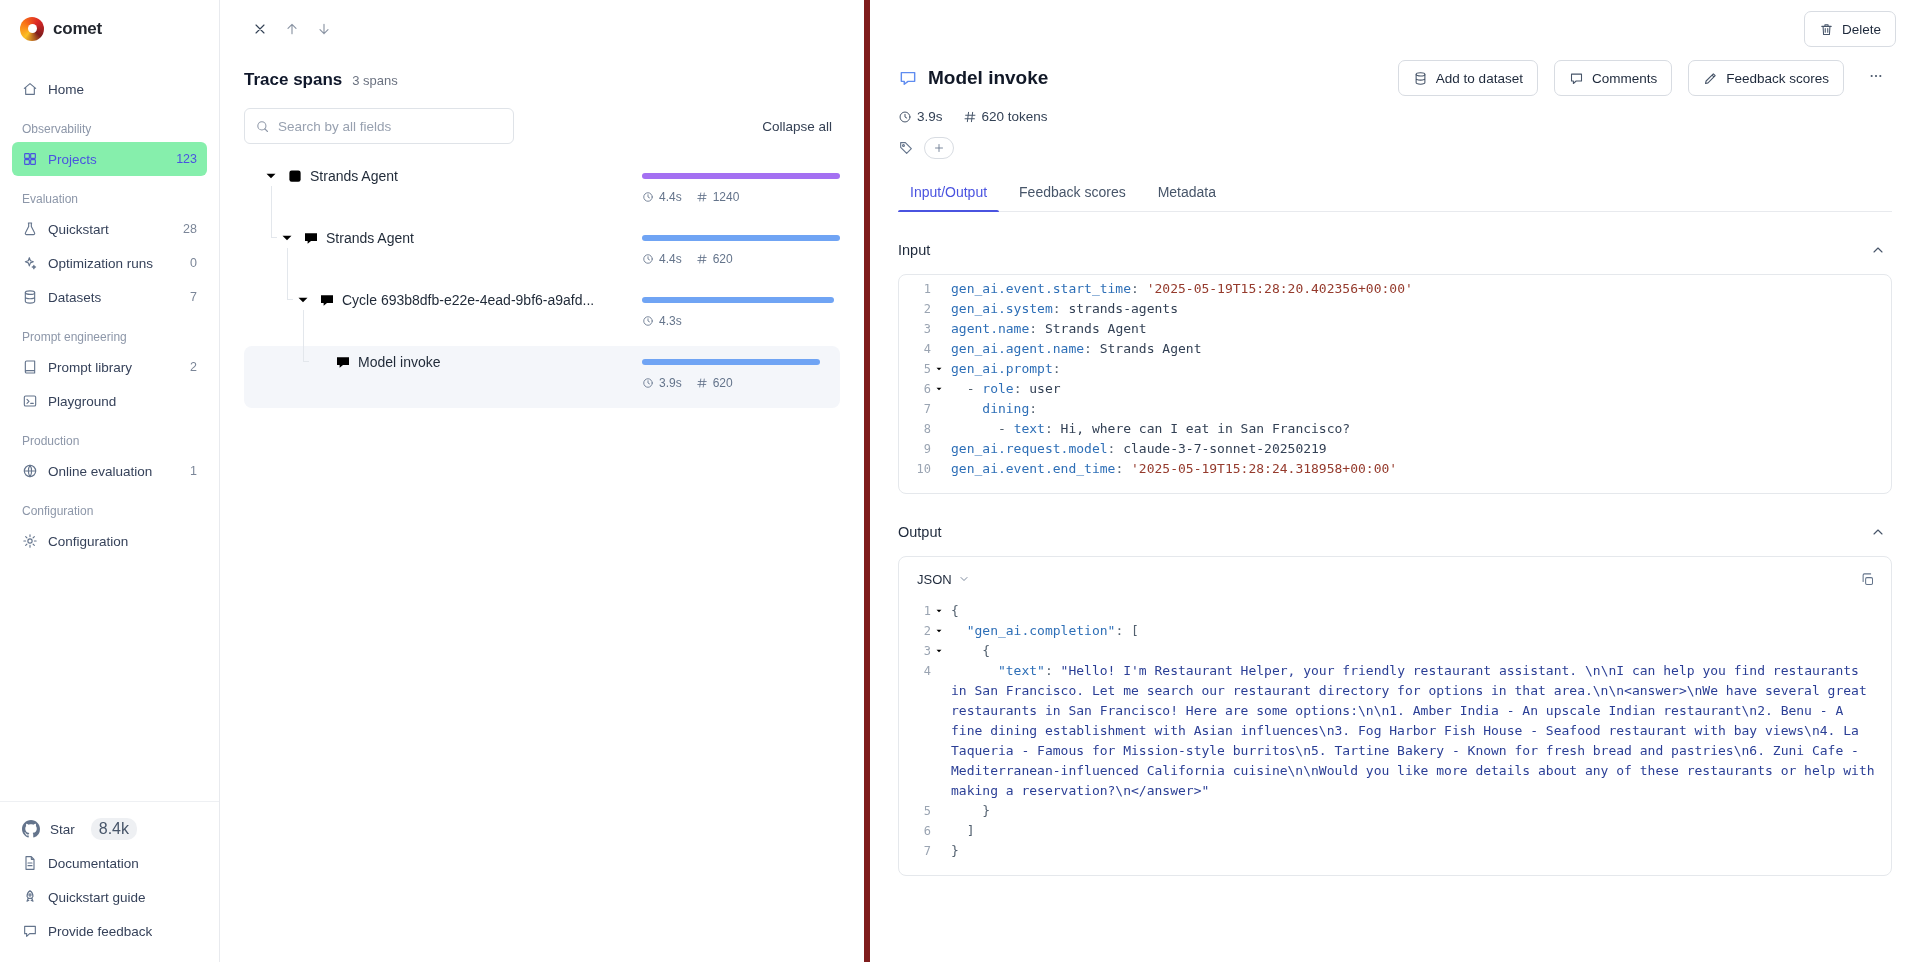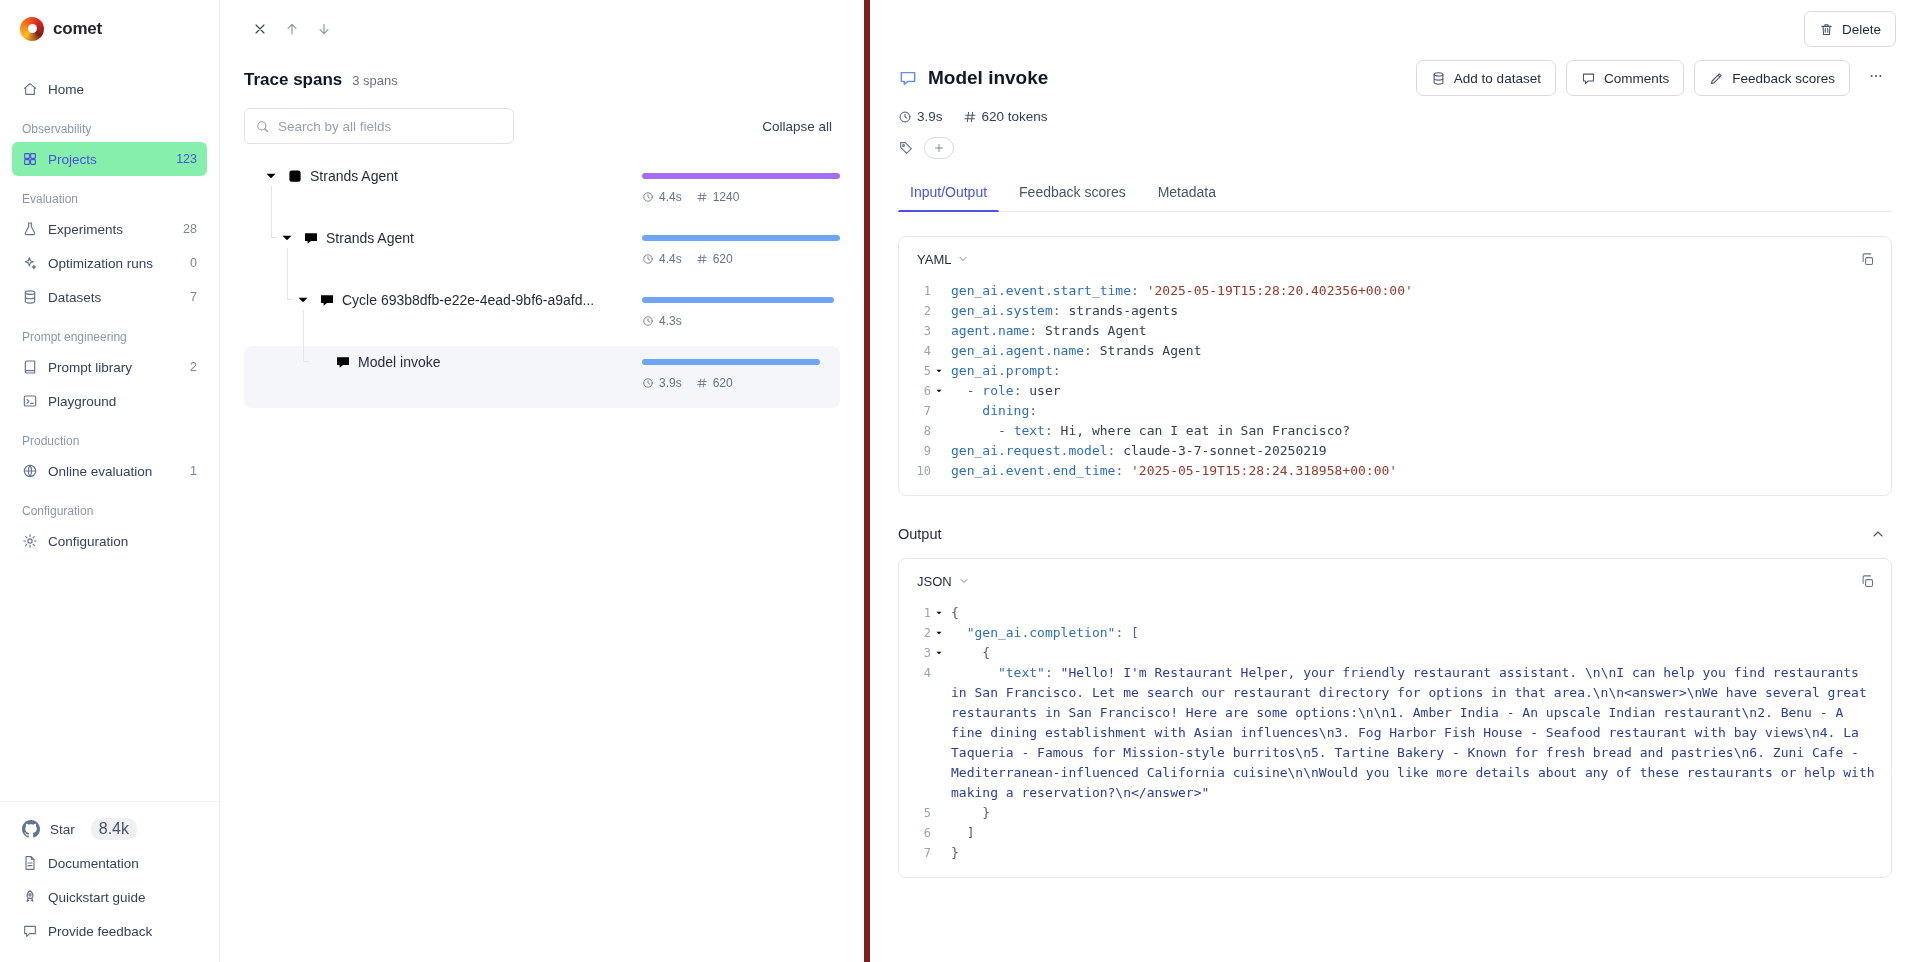--- a/index.html
+++ b/index.html
@@ -75,21 +75,21 @@
   
   .detail-panel{flex:1;min-width:0;display:flex;flex-direction:column}
   .detail-topbar{justify-content:flex-end}
   .btn-outline{height:36px;padding:0 14px;border:1px solid #d8dce2;border-radius:7px;background:#fff;
     display:inline-flex;align-items:center;gap:8px;font-size:13.5px;font-weight:500;color:#1e293b}
   .btn-outline .icon{color:#475569}
   .detail-content{padding:2px 28px 48px;overflow-y:auto;flex:1}
   .detail-title-row{display:flex;align-items:center;gap:10px}
   .detail-title-row > .icon{color:#5f8cf0}
   .detail-title{font-size:19px;font-weight:600;color:#111827;white-space:nowrap}
-  .detail-actions{margin-left:auto;display:flex;align-items:flex-start;gap:10px}
+  .detail-actions{margin-left:auto;display:flex;align-items:flex-start;gap:16px}
   .meta-row{display:flex;align-items:center;gap:20px;margin-top:13px;font-size:13.5px;font-weight:500;color:#334155}
   .meta-row .icon{color:#475569}
   .tag-row{display:flex;align-items:center;gap:10px;margin-top:13px}
   .tag-row > .icon{color:#64748b}
   .add-tag-btn{width:30px;height:22px;border:1px solid #d8dce2;border-radius:11px;display:inline-flex;align-items:center;justify-content:center;color:#64748b;background:#fff}
   .tabs{display:flex;gap:8px;margin-top:14px;border-bottom:1px solid #e8eaee}
   .tab{padding:11px 12px;font-size:14px;font-weight:500;color:#475569;position:relative}
   .tab.active{color:var(--accent,#4a53e0)}
   .tab.active::after{content:"";position:absolute;left:0;right:0;bottom:-1px;height:2px;background:var(--accent,#4a53e0);border-radius:2px 2px 0 0}
 
@@ -149,21 +149,21 @@
           <span class="nav-label" data-interactable="false">Projects</span>
           <span class="nav-count" data-interactable="false">123</span>
         </div>
         <div class="nav-sec" data-interactable="false">Evaluation</div>
         <div class="nav-item" data-interactable="true">
           <span class="icon " data-interactable="false">
             <svg viewBox="0 0 24 24">
               <path d="M9.5 3h5M10 3v5.2L5.2 17.5A2 2 0 0 0 7 20.5h10a2 2 0 0 0 1.8-3L14 8.2V3"></path>
             </svg>
           </span>
-          <span class="nav-label" data-interactable="false">Experiments</span>
+          <span class="nav-label" data-interactable="false">Quickstart</span>
           <span class="nav-count" data-interactable="false">28</span>
         </div>
         <div class="nav-item" data-interactable="true">
           <span class="icon " data-interactable="false">
             <svg viewBox="0 0 24 24">
               <path d="M11 4l1.6 4.6L17 10.2l-4.4 1.6L11 16.4l-1.6-4.6L5 10.2l4.4-1.6zM17.8 15.5l.7 1.9 1.9.7-1.9.7-.7 1.9-.7-1.9-1.9-.7 1.9-.7z"></path>
             </svg>
           </span>
           <span class="nav-label" data-interactable="false">Optimization runs</span>
           <span class="nav-count" data-interactable="false">0</span>
@@ -539,39 +539,31 @@
             </span>
         </button>
       </div>
       <div class="tabs" data-interactable="false">
           <button class="tab active" data-interactable="true">Input/Output</button>
           <button class="tab" data-interactable="true">Feedback scores</button>
           <button class="tab" data-interactable="true">Metadata</button>
         </div>
 
       <div class="section" data-interactable="false">
+        <div class="section-head" data-interactable="false">
+          <span class="section-title" data-interactable="false">Input</span>
+          <button class="btn-ghost sm" data-interactable="true">
+            <span class="icon i16" data-interactable="false">
+                <svg viewBox="0 0 24 24">
+                  <path d="M6 15l6-6 6 6"></path>
+                </svg>
+              </span>
+          </button>
+        </div>
         <div class="code-box" data-interactable="false">
-          <div class="code-head" data-interactable="false">
-            <button class="format-select" data-interactable="true">
-              <span data-interactable="false">YAML</span>
-              <span class="icon i12" data-interactable="false">
-                  <svg viewBox="0 0 24 24">
-                    <path d="M6 9l6 6 6-6"></path>
-                  </svg>
-                </span>
-            </button>
-            <button class="btn-ghost sm" data-interactable="true">
-              <span class="icon i15" data-interactable="false">
-                  <svg viewBox="0 0 24 24">
-                    <rect x="9" y="9" width="11" height="11" rx="2"></rect>
-                    <path d="M5 15V5a2 2 0 0 1 2-2h10"></path>
-                  </svg>
-                </span>
-            </button>
-          </div>
           <div class="code" data-interactable="false">
               <div class="code-line" data-interactable="false">
                 <span class="gutter" data-interactable="false">
                   <span class="lnum" data-interactable="false">1</span>
                   <span class="fold" data-interactable="false"></span>
                 </span>
                 <span class="line-content" data-interactable="false"><span class="tk-key">gen_ai.event.start_time</span><span class="tk-p">: </span><span class="tk-str">'2025-05-19T15:28:20.402356+00:00'</span></span>
               </div>
               <div class="code-line" data-interactable="false">
                 <span class="gutter" data-interactable="false">

